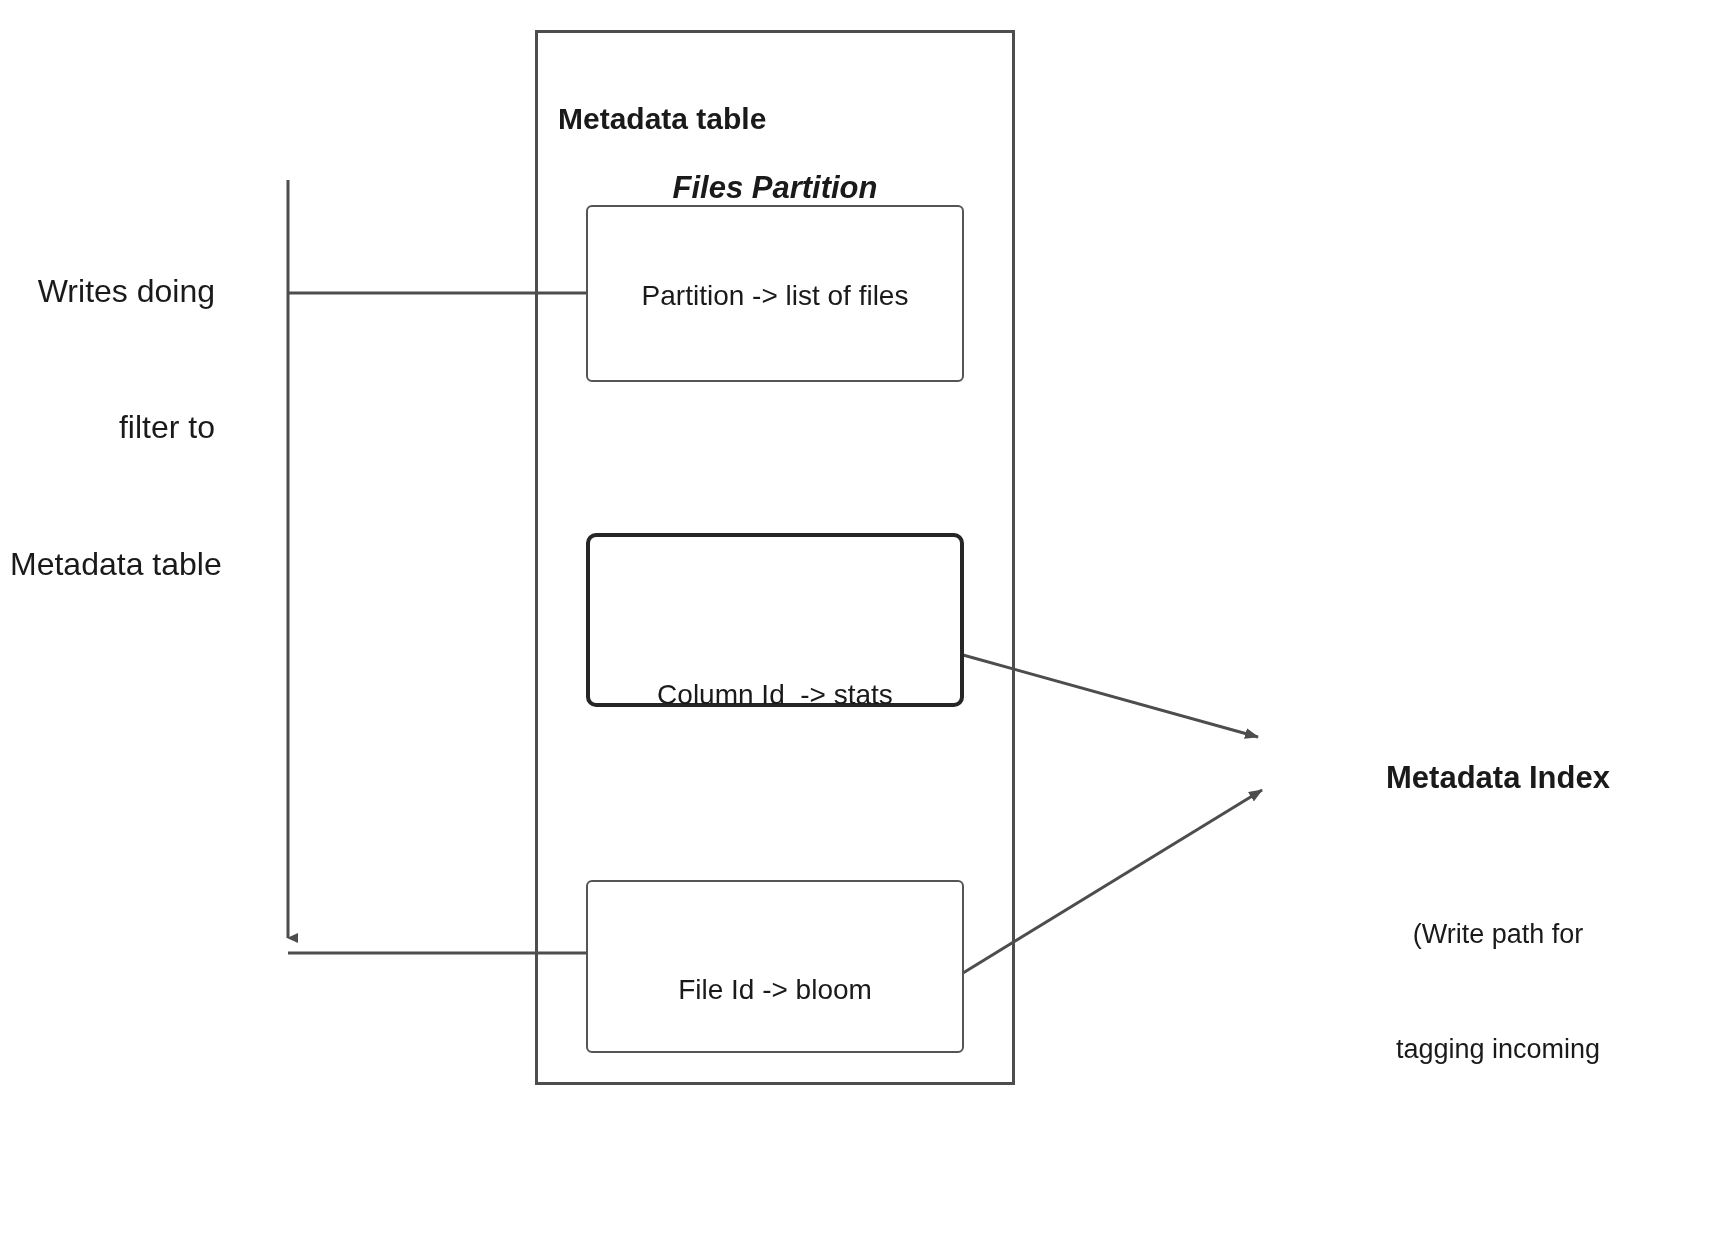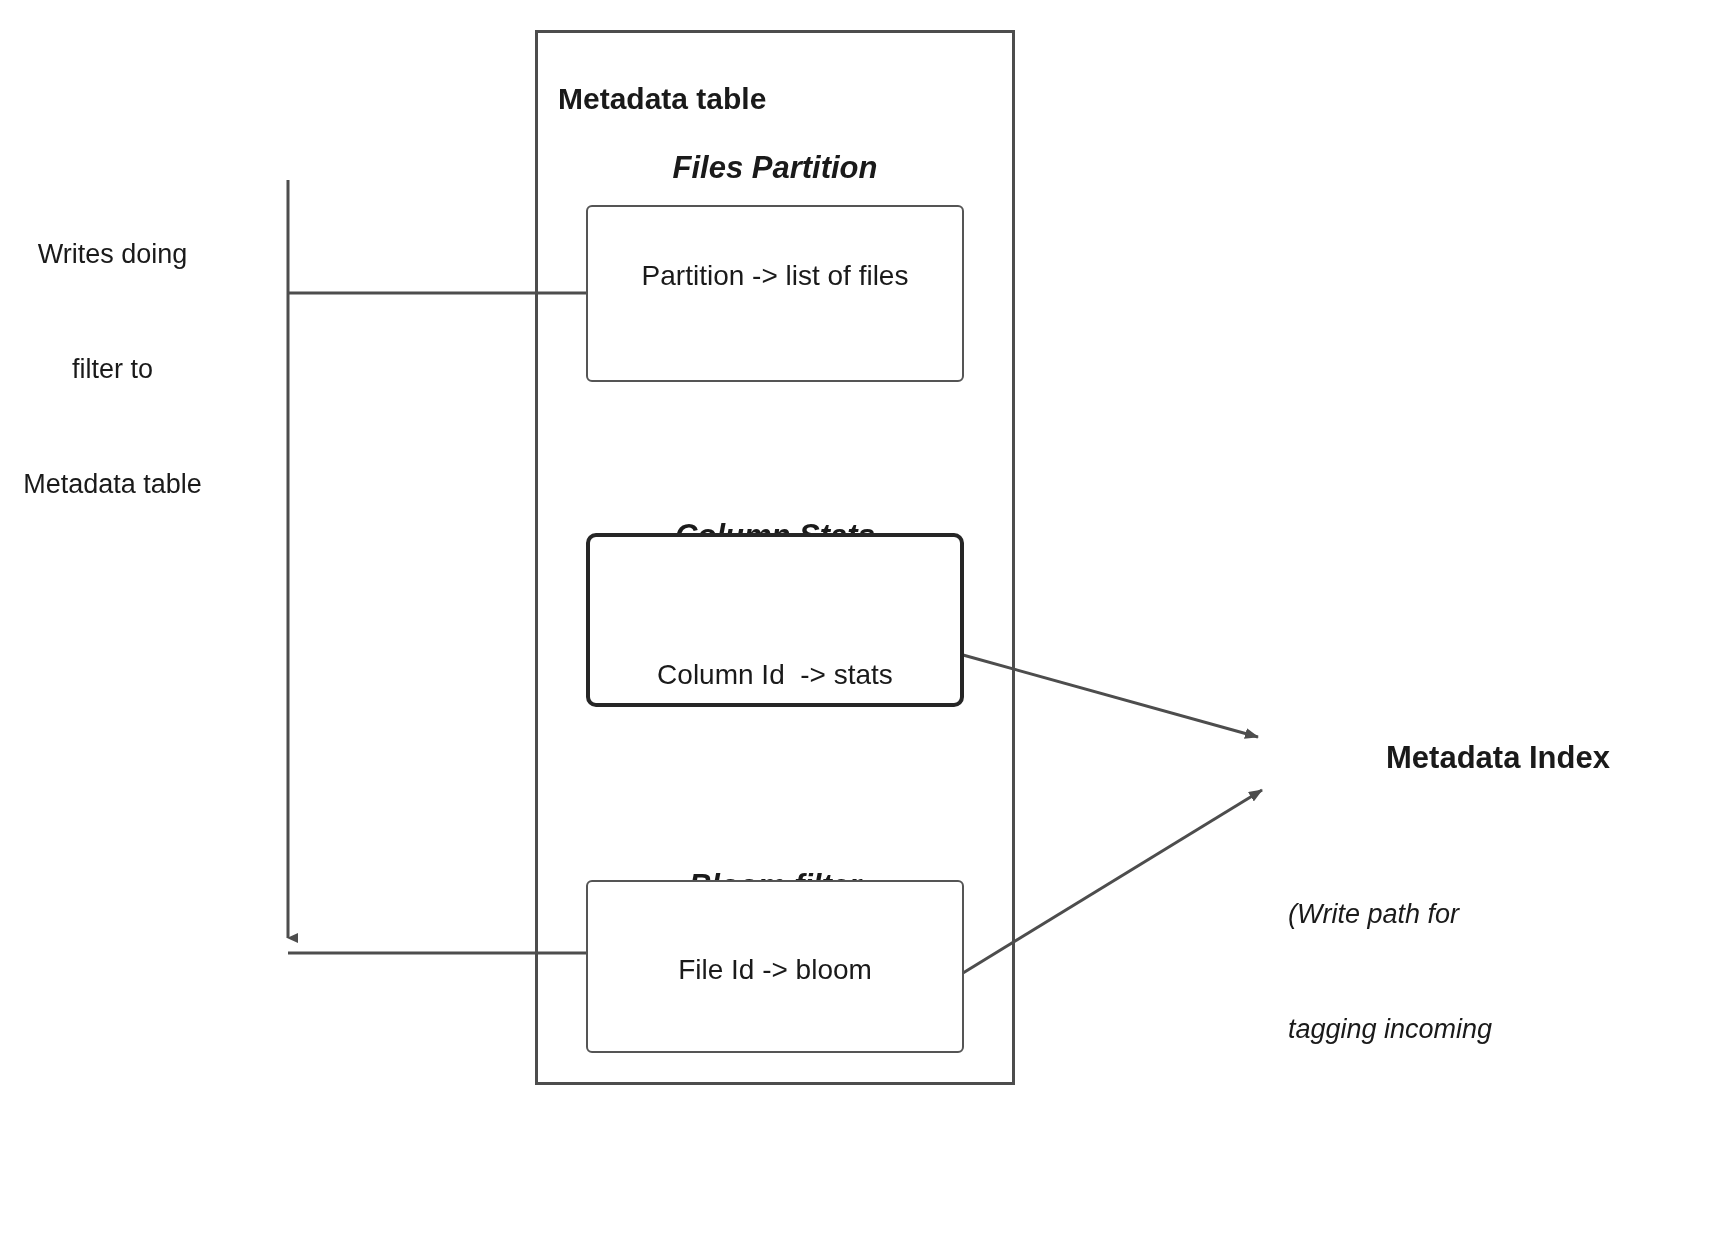--- a/index.html
+++ b/index.html
@@ -1,31 +1,31 @@
 <!DOCTYPE html>
 <html><head>
 <meta charset="utf-8">
 <style>
   html,body{margin:0;padding:0;background:#ffffff;}
   body{width:1718px;height:1244px;position:relative;overflow:hidden;
        font-family:"Liberation Sans","DejaVu Sans",sans-serif;color:#1a1a1a;}
   #canvas{position:absolute;inset:0;width:1718px;height:1244px;}
   svg.layer{position:absolute;left:0;top:0;width:1718px;height:1244px;pointer-events:none;}
 
-  .txt{position:absolute;white-space:pre;}
+  .txt{position:absolute;white-space:pre;margin-top:20px;}
 
   .outer-box{position:absolute;box-sizing:border-box;border:3px solid #4d4d4d;background:transparent;}
   .inner-box{position:absolute;box-sizing:border-box;border:2.5px solid #555555;border-radius:6px;background:#ffffff;}
   .inner-box.thick{border:4px solid #262626;border-radius:10px;}
   .lbl-section{font-size:31px;font-weight:bold;text-align:center;line-height:1.28;font-style:italic;}
   .lbl-boxtext{font-size:28px;text-align:center;line-height:1.32;}
-  .lbl-left{font-size:27px;text-align:center;line-height:1.42;}
+  .lbl-left{font-size:32px;text-align:right;line-height:1.42;}
   .lbl-metatable{font-size:30px;font-weight:bold;}
   .lbl-index{font-size:31px;font-weight:bold;text-align:center;}
-  .lbl-indexsub{font-size:27px;line-height:1.42;font-style:italic;}
+  .lbl-indexsub{font-size:27px;text-align:center;line-height:1.42;}
 </style>
 </head>
 <body>
 
 <div id="canvas">
 
   <svg class="layer" viewBox="0 0 1718 1244">
     <defs>
       <marker id="arrowDown" markerWidth="14" markerHeight="14" refX="5" refY="10" orient="auto" markerUnits="userSpaceOnUse">
         <path d="M0,0 L5,11 L10,0 Z" fill="#4d4d4d"></path>

